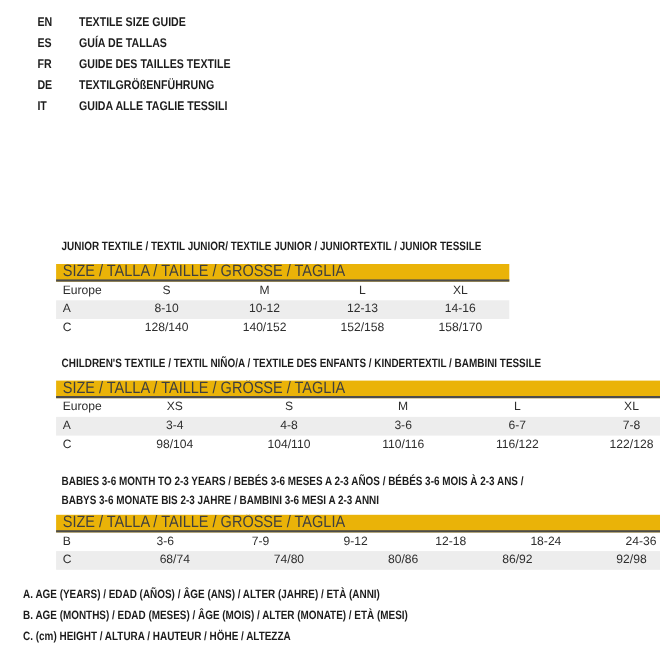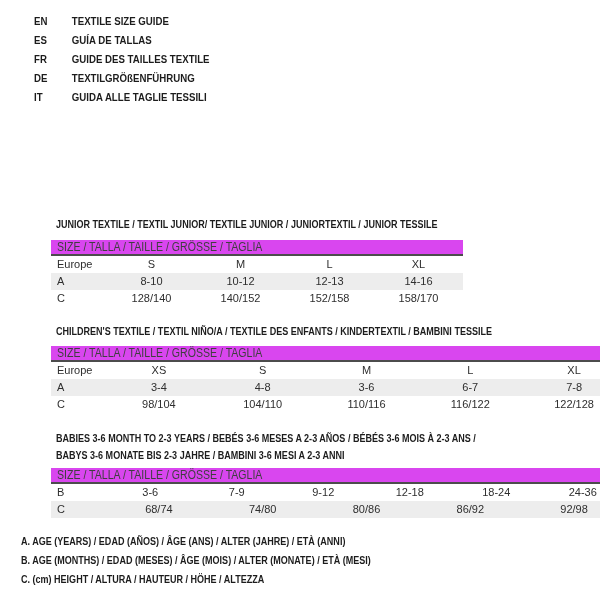--- a/index.html
+++ b/index.html
@@ -26,23 +26,23 @@
   #t3{top:430px;width:575px;}
   .tbl-title{
     margin-left:5px;font-weight:bold;font-size:11px;line-height:17px;
     transform:scaleX(0.82);transform-origin:0 0;white-space:nowrap;
   }
   #t1 .tbl-title,#t2 .tbl-title{line-height:11px;}
   #t1 .bar{margin-top:10px;}
   #t2 .bar{margin-top:9px;}
   #t3 .bar{margin-top:4px;}
   .bar{
-    height:14px;line-height:14px;background:#d946ef;
+    height:14px;line-height:14px;background:#eab308;
     border-bottom:2px solid #4c4c4c;
-    font-size:12px;color:#3f3f3f;padding-left:6px;
+    font-size:15px;color:#3f3f3f;padding-left:6px;
     white-space:nowrap;overflow:hidden;text-decoration:underline;
   }
   .bar span{display:inline-block;transform:scaleX(0.88);transform-origin:0 50%;}
   .trow{display:flex;height:17px;line-height:17px;font-size:11px;color:#2e2e2e;}
   .trow.shaded{background:#ededed;}
   .trow .lbl{flex:0 0 56px;width:56px;padding-left:6px;box-sizing:border-box;}
   .trow .cell{flex:1;text-align:center;}
   
   .notes{position:absolute;left:21px;top:532px;}
   .note{

